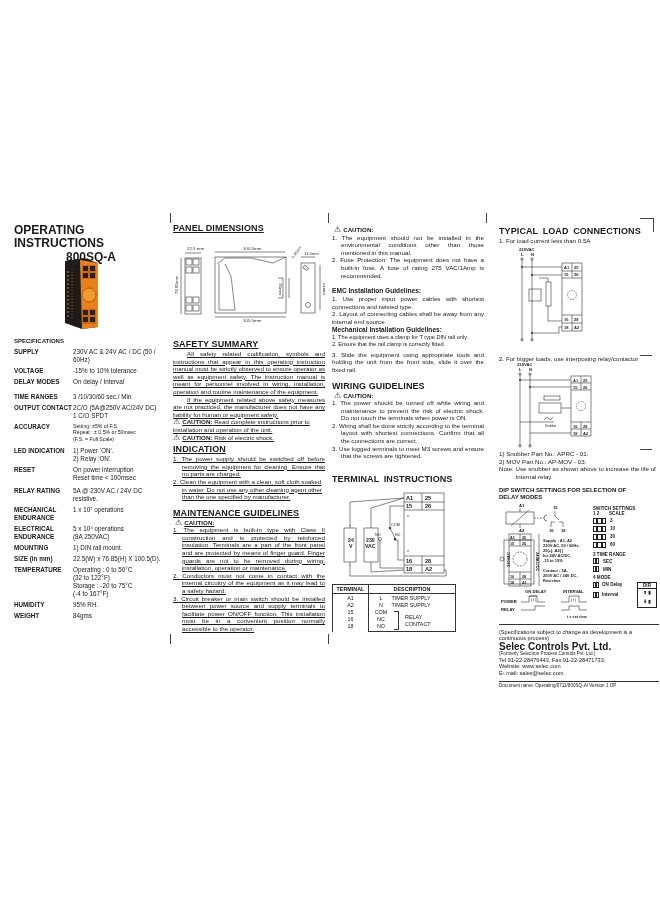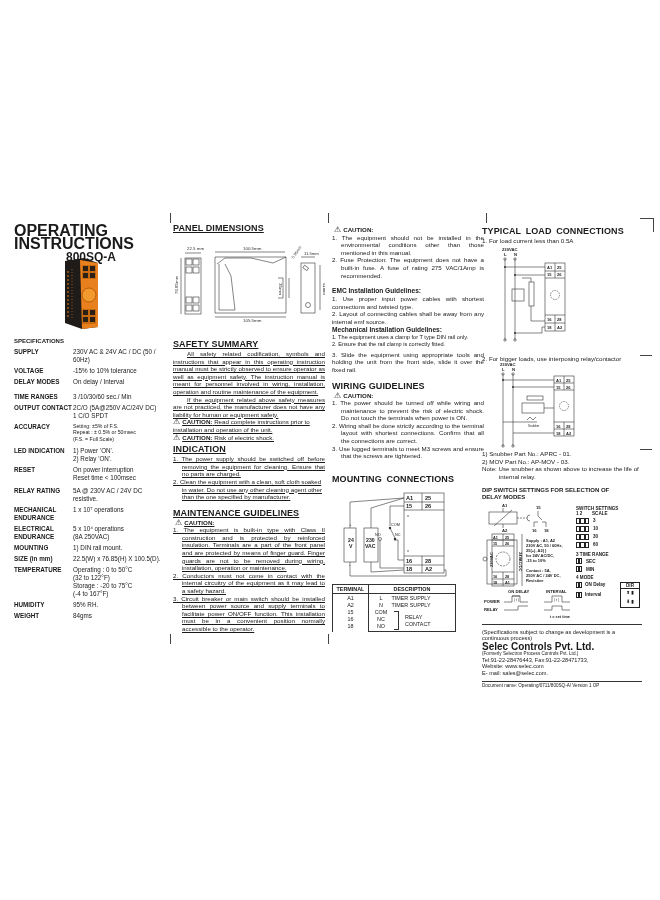--- a/index.html
+++ b/index.html
@@ -38,21 +38,21 @@
 <div class="vline" style="left:170px;top:213px;height:10px;"></div>
 <div class="vline" style="left:328px;top:213px;height:10px;"></div>
 <div class="vline" style="left:486px;top:213px;height:10px;"></div>
 <div class="corner" style="left:640px;top:218px;width:14px;height:14px;border-top:1px solid #444;border-right:1px solid #444;"></div>
 <div class="vline" style="left:170px;top:634px;height:10px;"></div>
 <div class="vline" style="left:328px;top:634px;height:10px;"></div>
 <div class="corner" style="left:640px;top:355px;width:12px;height:1px;background:#444;"></div>
 <div class="corner" style="left:640px;top:449px;width:12px;height:1px;background:#444;"></div>
 
 <div class="col" style="left:14px;width:154px;top:224px;">
-  <div class="h1" style="font-size:16px;">OPERATING INSTRUCTIONS</div>
+  <div class="h1" style="font-size:12px;">OPERATING INSTRUCTIONS</div>
   <div class="h1" style="text-align:center;margin-top:1px;font-size:12px;">800SQ-A</div>
 </div>
 
 <div class="product">
   <svg width="40" height="72" viewBox="0 0 40 72">
     <polygon points="3,4 22,1 36,6 36,70 20,72 3,66" fill="#1e1b18"></polygon>
     <polygon points="18,3 36,6 36,70 20,72" fill="#e8801e"></polygon>
     <rect x="20" y="8" width="14" height="14" fill="#c86a10"></rect>
     <rect x="21" y="9" width="5" height="5" fill="#2a2015"></rect>
       <rect x="28" y="9" width="5" height="5" fill="#2a2015"></rect>
@@ -232,21 +232,21 @@
   <div class="just" style="margin-top:2px;">3. Slide the equipment using appropriate tools and holding the unit from the front side, slide it over the fixed rail.</div>
 
   <div class="h2" style="margin-top:7px;">WIRING GUIDELINES</div>
   <div style="padding-left:2px;">
     <span class="tri">⚠</span><span class="caut">CAUTION:</span>
   </div>
   <div class="just hang">1. The power should be turned off while wiring and maintenance to prevent the risk of electric shock. Do not touch the terminals when power is ON.</div>
   <div class="just hang">2. Wiring shall be done strictly according to the terminal layout with shortest connections. Confirm that all the connections are correct.</div>
   <div class="just hang">3. Use lugged terminals to meet M3 screws and ensure that the screws are tightened.</div>
 
-  <div class="h2" style="margin-top:14px;word-spacing:2px;">MOUNTING  CONNECTIONS</div>
+  <div class="h2" style="margin-top:14px;word-spacing:2px;">TERMINAL  INSTRUCTIONS</div>
 
   <div style="margin-top:3px;height:92px;">
     <svg width="152" height="92" viewBox="0 0 152 92">
       <g stroke="#333" stroke-width="0.6" fill="none">
         <rect x="72" y="5" width="40" height="80"></rect>
         <line x1="90" y1="5" x2="90" y2="22"></line>
           <line x1="72" y1="14" x2="112" y2="14"></line>
           <line x1="72" y1="22" x2="112" y2="22"></line>
         <line x1="90" y1="68" x2="90" y2="85"></line>
           <line x1="72" y1="68" x2="112" y2="68"></line>
@@ -308,21 +308,21 @@
         <div><span style="display:inline-block;width:18px;text-align:center;">NC</span></div>
         <div><span style="display:inline-block;width:18px;text-align:center;">NO</span></div>
         <div style="position:absolute;left:25px;top:17px;width:5px;height:19px;border:0.7px solid #333;border-left:none;"></div>
         <div style="position:absolute;left:36px;top:20px;width:34px;line-height:6.5px;">RELAY CONTACT</div>
       </td>
     </tr>
   </tbody>
     </table>
 </div>
 
-<div class="col" style="left:482px;width:160px;top:226px;">
+<div class="col" style="left:499px;width:160px;top:226px;">
   <div class="h2" style="word-spacing:2px;">TYPICAL  LOAD  CONNECTIONS</div>
   <div>1. For load current less than 0.5A</div>
 
   <div style="height:100px;">
     <svg width="160" height="100" viewBox="0 0 160 100">
       <text x="20" y="6" font-size="4.2" font-weight="bold" fill="#222">230VAC</text>
       <text x="22" y="11" font-size="4.2" font-weight="bold" fill="#222">L</text>
       <text x="32" y="11" font-size="4.2" font-weight="bold" fill="#222">N</text>
       <g stroke="#333" stroke-width="0.6" fill="none">
         <line x1="23" y1="14" x2="23" y2="95"></line>

